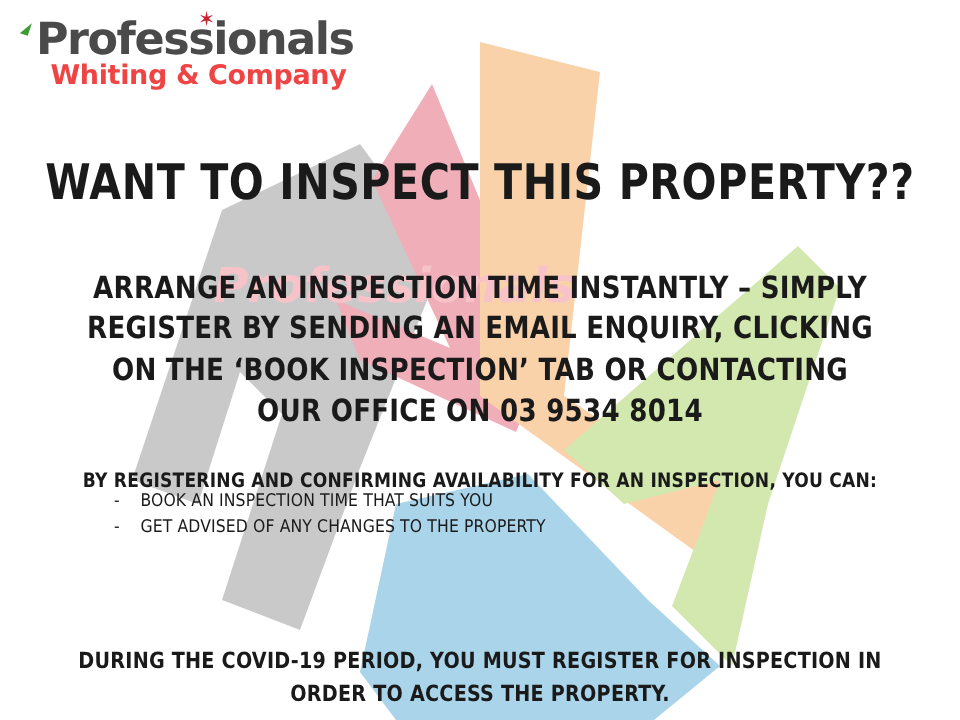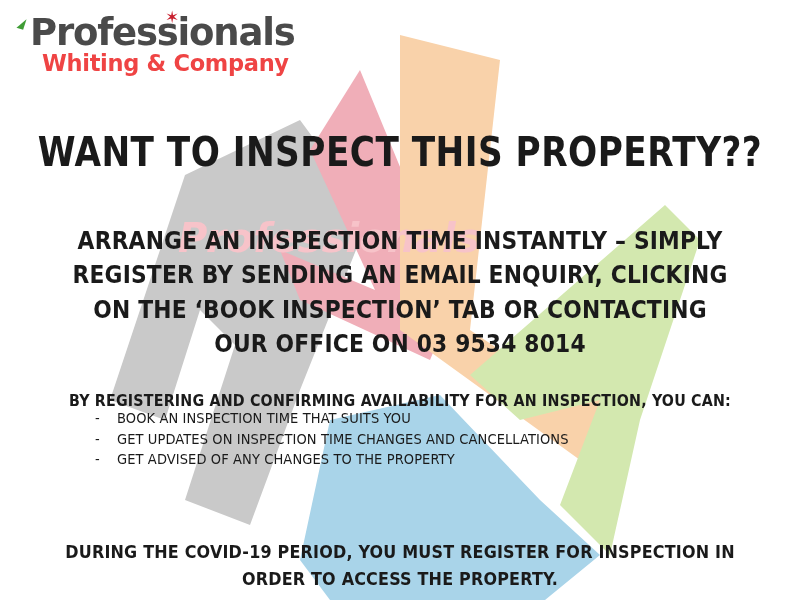--- a/index.html
+++ b/index.html
@@ -208,20 +208,19 @@
   <div id="content">
 
     <h1 id="headline" class="cond">WANT TO INSPECT THIS PROPERTY??</h1>
 
     <p id="lead" class="cond">ARRANGE AN INSPECTION TIME INSTANTLY – SIMPLY REGISTER BY SENDING AN EMAIL ENQUIRY, CLICKING ON THE ‘BOOK INSPECTION’ TAB OR CONTACTING OUR OFFICE ON 03 9534 8014</p>
 
     <p id="benefits-intro" class="cond">BY REGISTERING AND CONFIRMING AVAILABILITY FOR AN INSPECTION, YOU CAN:</p>
 
     <ul id="benefits-list">
       <li><span class="dash">-</span><span>BOOK AN INSPECTION TIME THAT SUITS YOU</span></li>
-      <li><span class="dash">-</span><span>GET UPDATES ON INSPECTION TIME CHANGES AND CANCELLATIONS</span></li>
       <li><span class="dash">-</span><span>GET ADVISED OF ANY CHANGES TO THE PROPERTY</span></li>
     </ul>
 
     <p id="covid" class="cond">DURING THE COVID-19 PERIOD, YOU MUST REGISTER FOR INSPECTION IN ORDER TO ACCESS THE PROPERTY.</p>
 
   </div>
 </div>
 
 </body></html>

